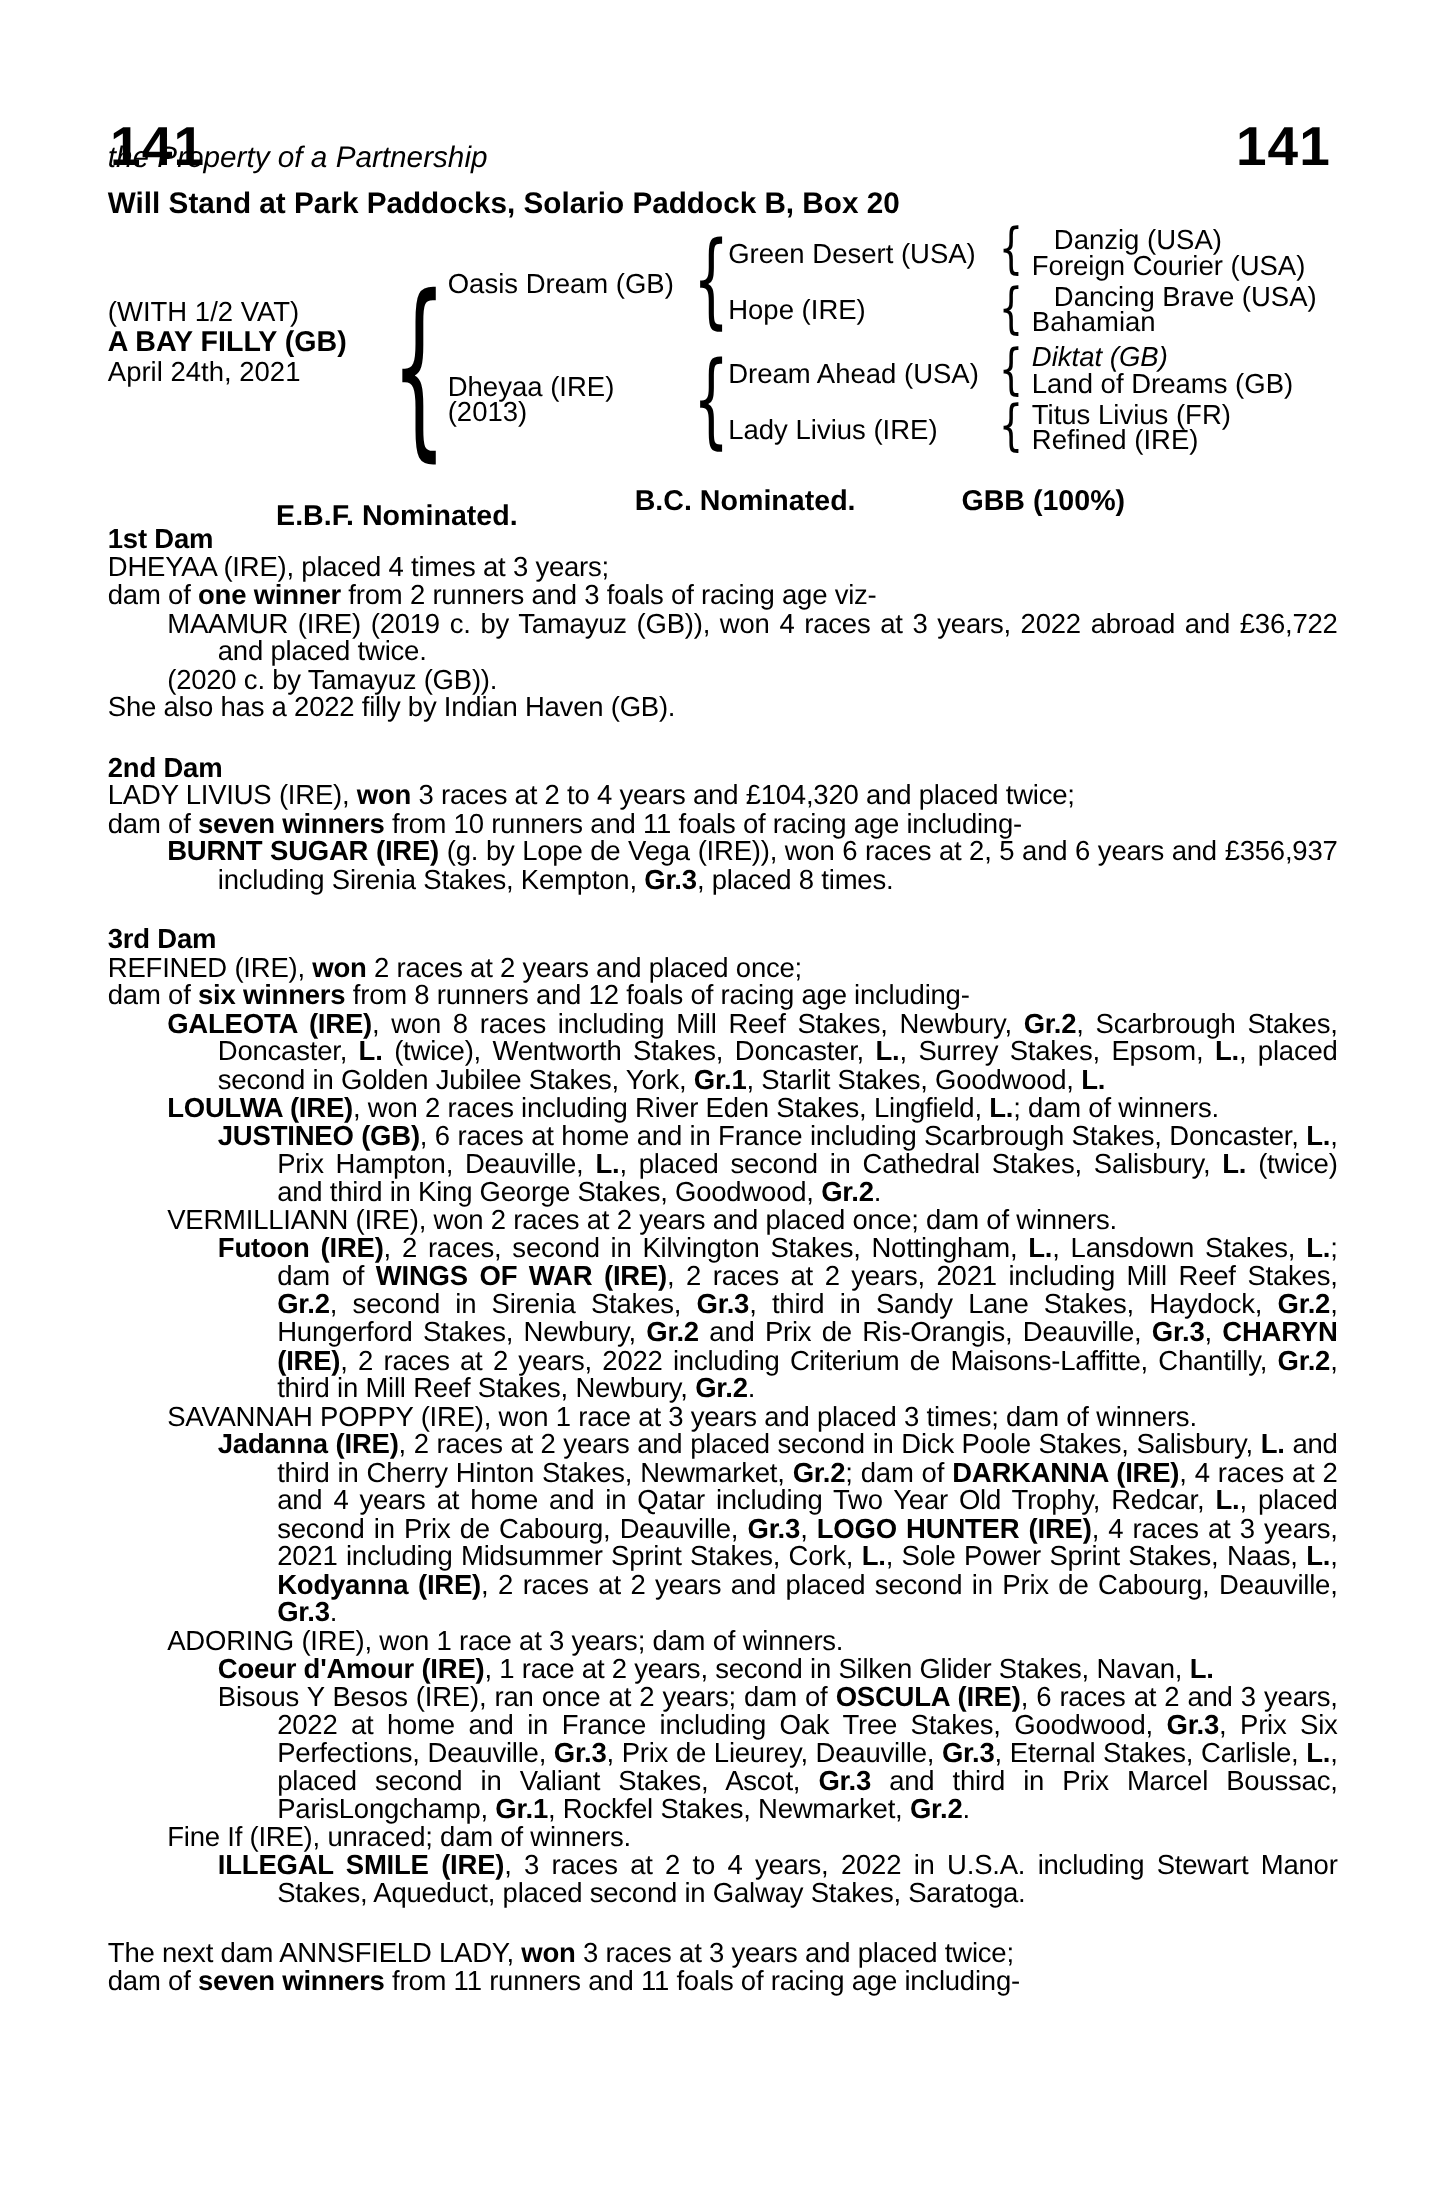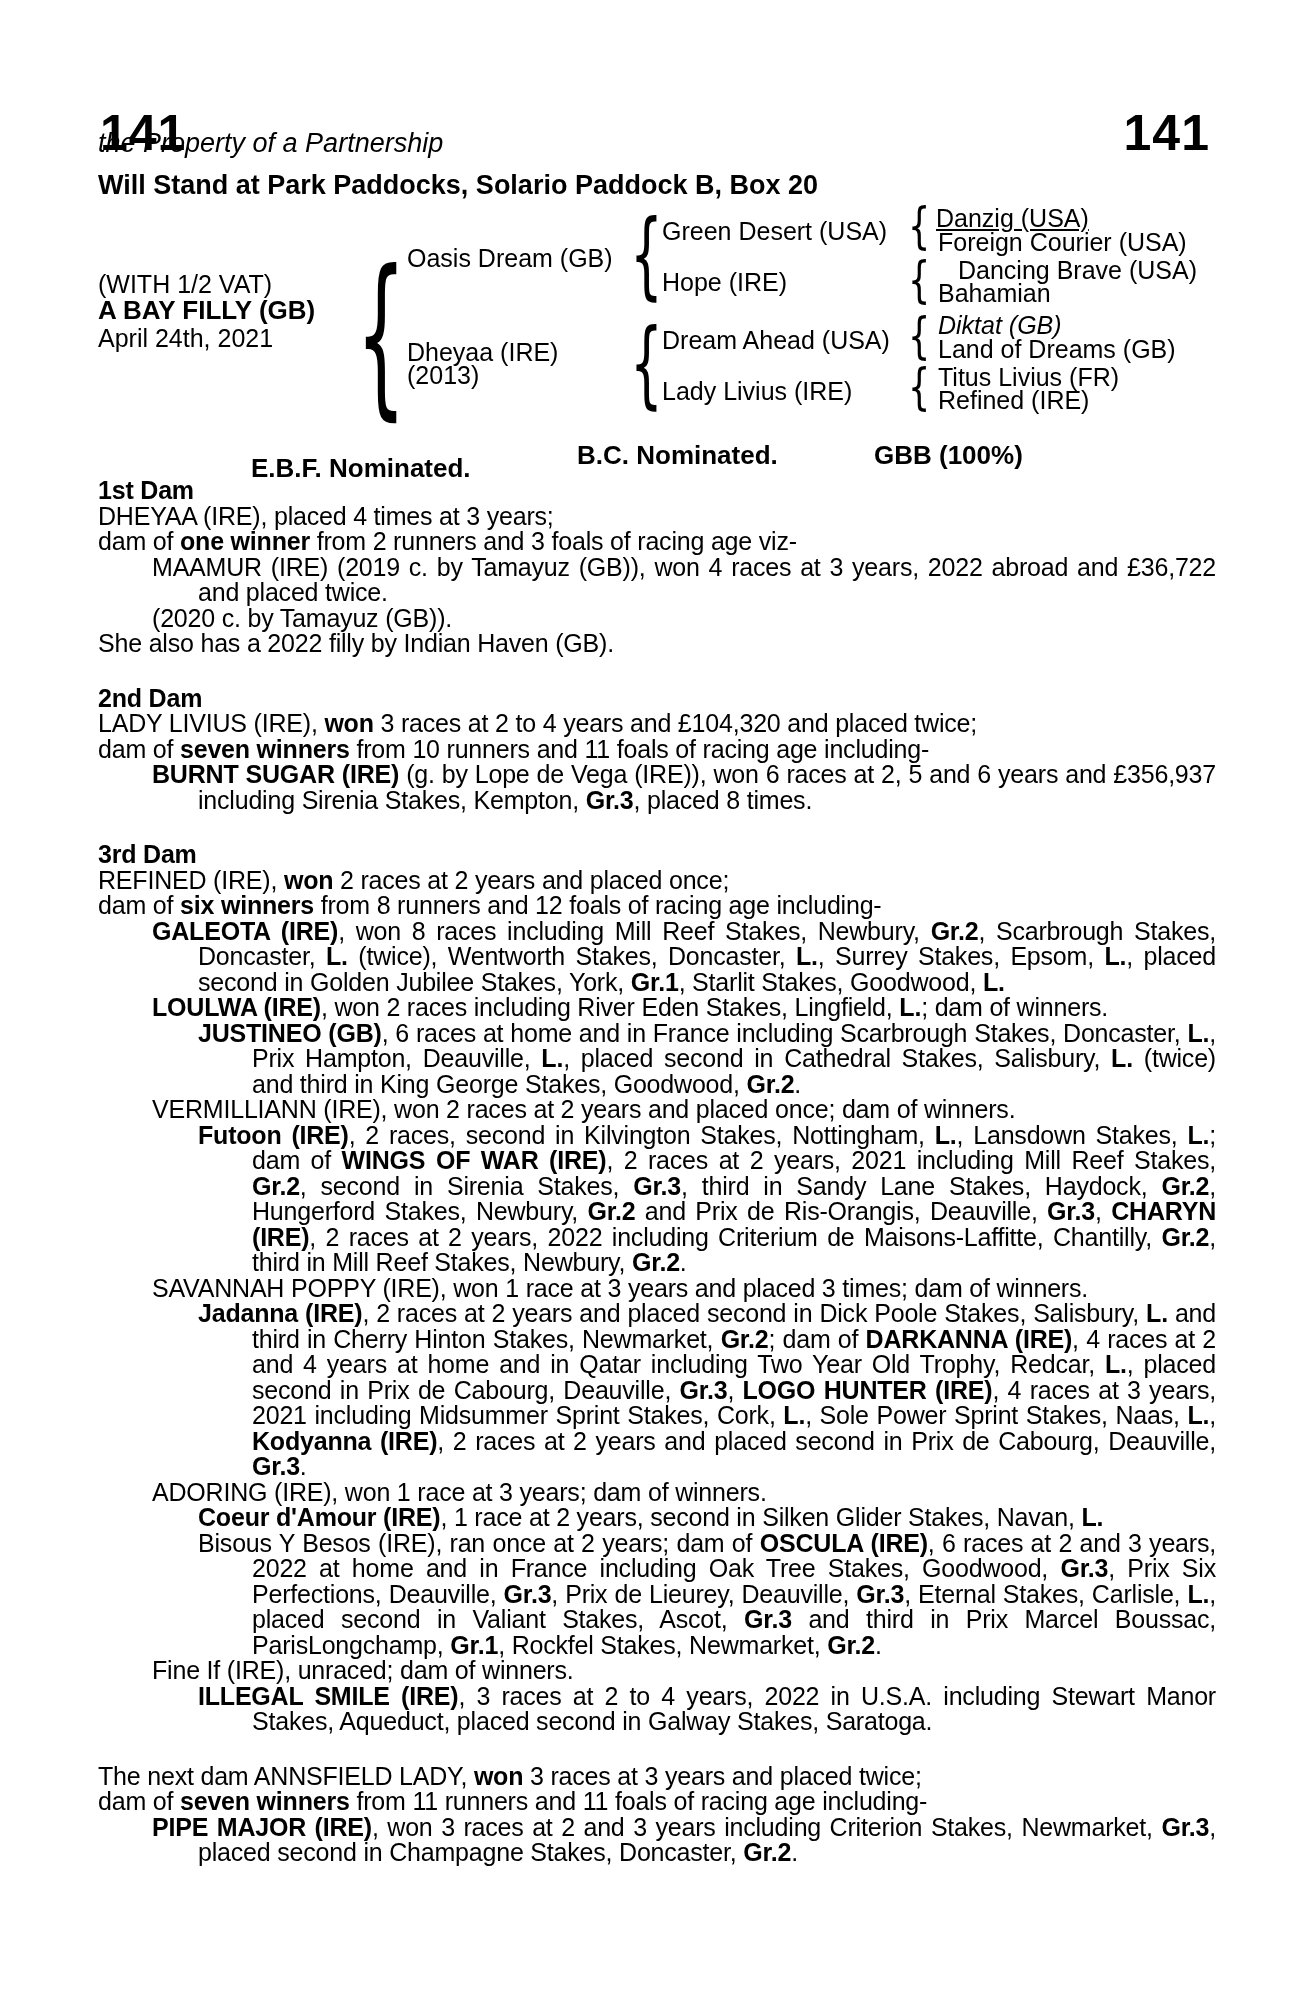--- a/index.html
+++ b/index.html
@@ -68,21 +68,21 @@
     <div class="abs ped" style="top:219px;left:662px;">Green Desert (USA)</div>
     <div class="abs ped" style="top:270px;left:662px;">Hope (IRE)</div>
     <div class="abs ped" style="top:328px;left:662px;">Dream Ahead (USA)</div>
     <div class="abs ped" style="top:379px;left:662px;">Lady Livius (IRE)</div>
 
     <span class="abs brace" style="top:201px;left:908px;font-size:50px;transform:scale(0.7,1);">{</span>
     <span class="abs brace" style="top:255px;left:908px;font-size:50px;transform:scale(0.7,1);">{</span>
     <span class="abs brace" style="top:311px;left:908px;font-size:50px;transform:scale(0.7,1);">{</span>
     <span class="abs brace" style="top:362px;left:908px;font-size:50px;transform:scale(0.7,1);">{</span>
 
-    <div class="abs ped" style="top:206px;left:936px;text-decoration:underline;">Danzig (USA)</div>
+    <div class="abs ped" style="top:206px;left:958px;">Danzig (USA)</div>
     <div class="abs ped" style="top:230px;left:938px;">Foreign Courier (USA)</div>
     <div class="abs ped" style="top:258px;left:938px;margin-left:20px;">Dancing Brave (USA)</div>
     <div class="abs ped" style="top:281px;left:938px;">Bahamian</div>
     <div class="abs ped" style="top:313px;left:938px;font-style:italic;">Diktat (GB)</div>
     <div class="abs ped" style="top:337px;left:938px;">Land of Dreams (GB)</div>
     <div class="abs ped" style="top:365px;left:938px;">Titus Livius (FR)</div>
     <div class="abs ped" style="top:388px;left:938px;">Refined (IRE)</div>
   </div>
 
   <div class="abs nom" style="left:251px;margin-top:13px;">E.B.F. Nominated.</div>
@@ -117,17 +117,16 @@
         <p class="para ind-l2"><span class="seg-b">Jadanna (IRE)</span><span class="">, 2 races at 2 years and placed second in Dick Poole Stakes, Salisbury, </span><span class="seg-b">L.</span><span class=""> and third in Cherry Hinton Stakes, Newmarket, </span><span class="seg-b">Gr.2</span><span class="">; dam of </span><span class="seg-b">DARKANNA (IRE)</span><span class="">, 4 races at 2 and 4 years at home and in Qatar including Two Year Old Trophy, Redcar, </span><span class="seg-b">L.</span><span class="">, placed second in Prix de Cabourg, Deauville, </span><span class="seg-b">Gr.3</span><span class="">, </span><span class="seg-b">LOGO HUNTER (IRE)</span><span class="">, 4 races at 3 years, 2021 including Midsummer Sprint Stakes, Cork, </span><span class="seg-b">L.</span><span class="">, Sole Power Sprint Stakes, Naas, </span><span class="seg-b">L.</span><span class="">, </span><span class="seg-b">Kodyanna (IRE)</span><span class="">, 2 races at 2 years and placed second in Prix de Cabourg, Deauville, </span><span class="seg-b">Gr.3</span><span class="">.</span></p>
         <p class="para ind-l1"><span class="seg-i">ADORING (IRE)</span><span class="">, won 1 race at 3 years; dam of winners.</span></p>
         <p class="para ind-l2"><span class="seg-b">Coeur d'Amour (IRE)</span><span class="">, 1 race at 2 years, second in Silken Glider Stakes, Navan, </span><span class="seg-b">L.</span></p>
         <p class="para ind-l2"><span class="">Bisous Y Besos (IRE), ran once at 2 years; dam of </span><span class="seg-b">OSCULA (IRE)</span><span class="">, 6 races at 2 and 3 years, 2022 at home and in France including Oak Tree Stakes, Goodwood, </span><span class="seg-b">Gr.3</span><span class="">, Prix Six Perfections, Deauville, </span><span class="seg-b">Gr.3</span><span class="">, Prix de Lieurey, Deauville, </span><span class="seg-b">Gr.3</span><span class="">, Eternal Stakes, Carlisle, </span><span class="seg-b">L.</span><span class="">, placed second in Valiant Stakes, Ascot, </span><span class="seg-b">Gr.3</span><span class=""> and third in Prix Marcel Boussac, ParisLongchamp, </span><span class="seg-b">Gr.1</span><span class="">, Rockfel Stakes, Newmarket, </span><span class="seg-b">Gr.2</span><span class="">.</span></p>
         <p class="para ind-l1"><span class="">Fine If (IRE), unraced; dam of winners.</span></p>
         <p class="para ind-l2"><span class="seg-b">ILLEGAL SMILE (IRE)</span><span class="">, 3 races at 2 to 4 years, 2022 in U.S.A. including Stewart Manor Stakes, Aqueduct, placed second in Galway Stakes, Saratoga.</span></p>
       </div>
       <div class="section gapped">
         <p class="para ind-l0"><span class="">The next dam </span><span class="seg-i">ANNSFIELD LADY</span><span class="">, </span><span class="seg-b">won</span><span class=""> 3 races at 3 years and placed twice;</span></p>
         <p class="para ind-l0"><span class="">dam of </span><span class="seg-b">seven winners</span><span class=""> from 11 runners and 11 foals of racing age including-</span></p>
-        <p class="para ind-l1"><span class="seg-b">PIPE MAJOR (IRE)</span><span class="">, won 3 races at 2 and 3 years including Criterion Stakes, Newmarket, </span><span class="seg-b">Gr.3</span><span class="">, placed second in Champagne Stakes, Doncaster, </span><span class="seg-b">Gr.2</span><span class="">.</span></p>
       </div>
     </div>
 
 </div>
 
 </body></html>

